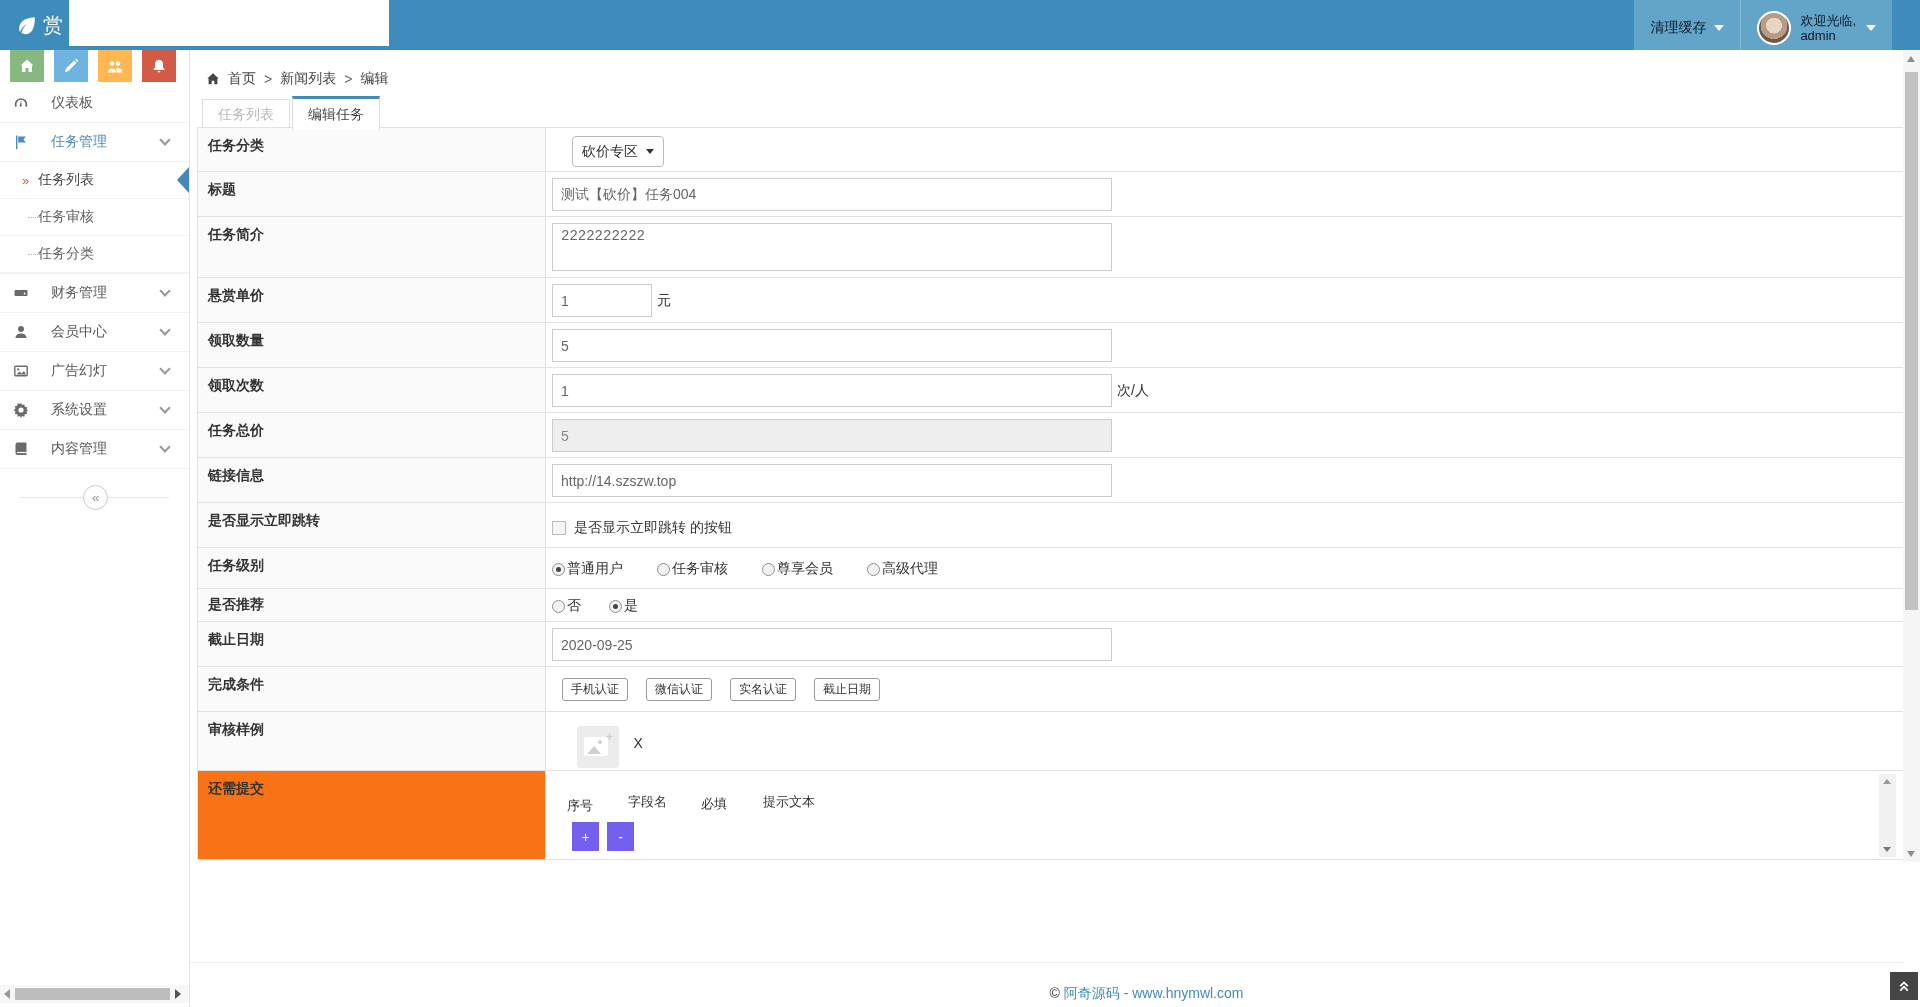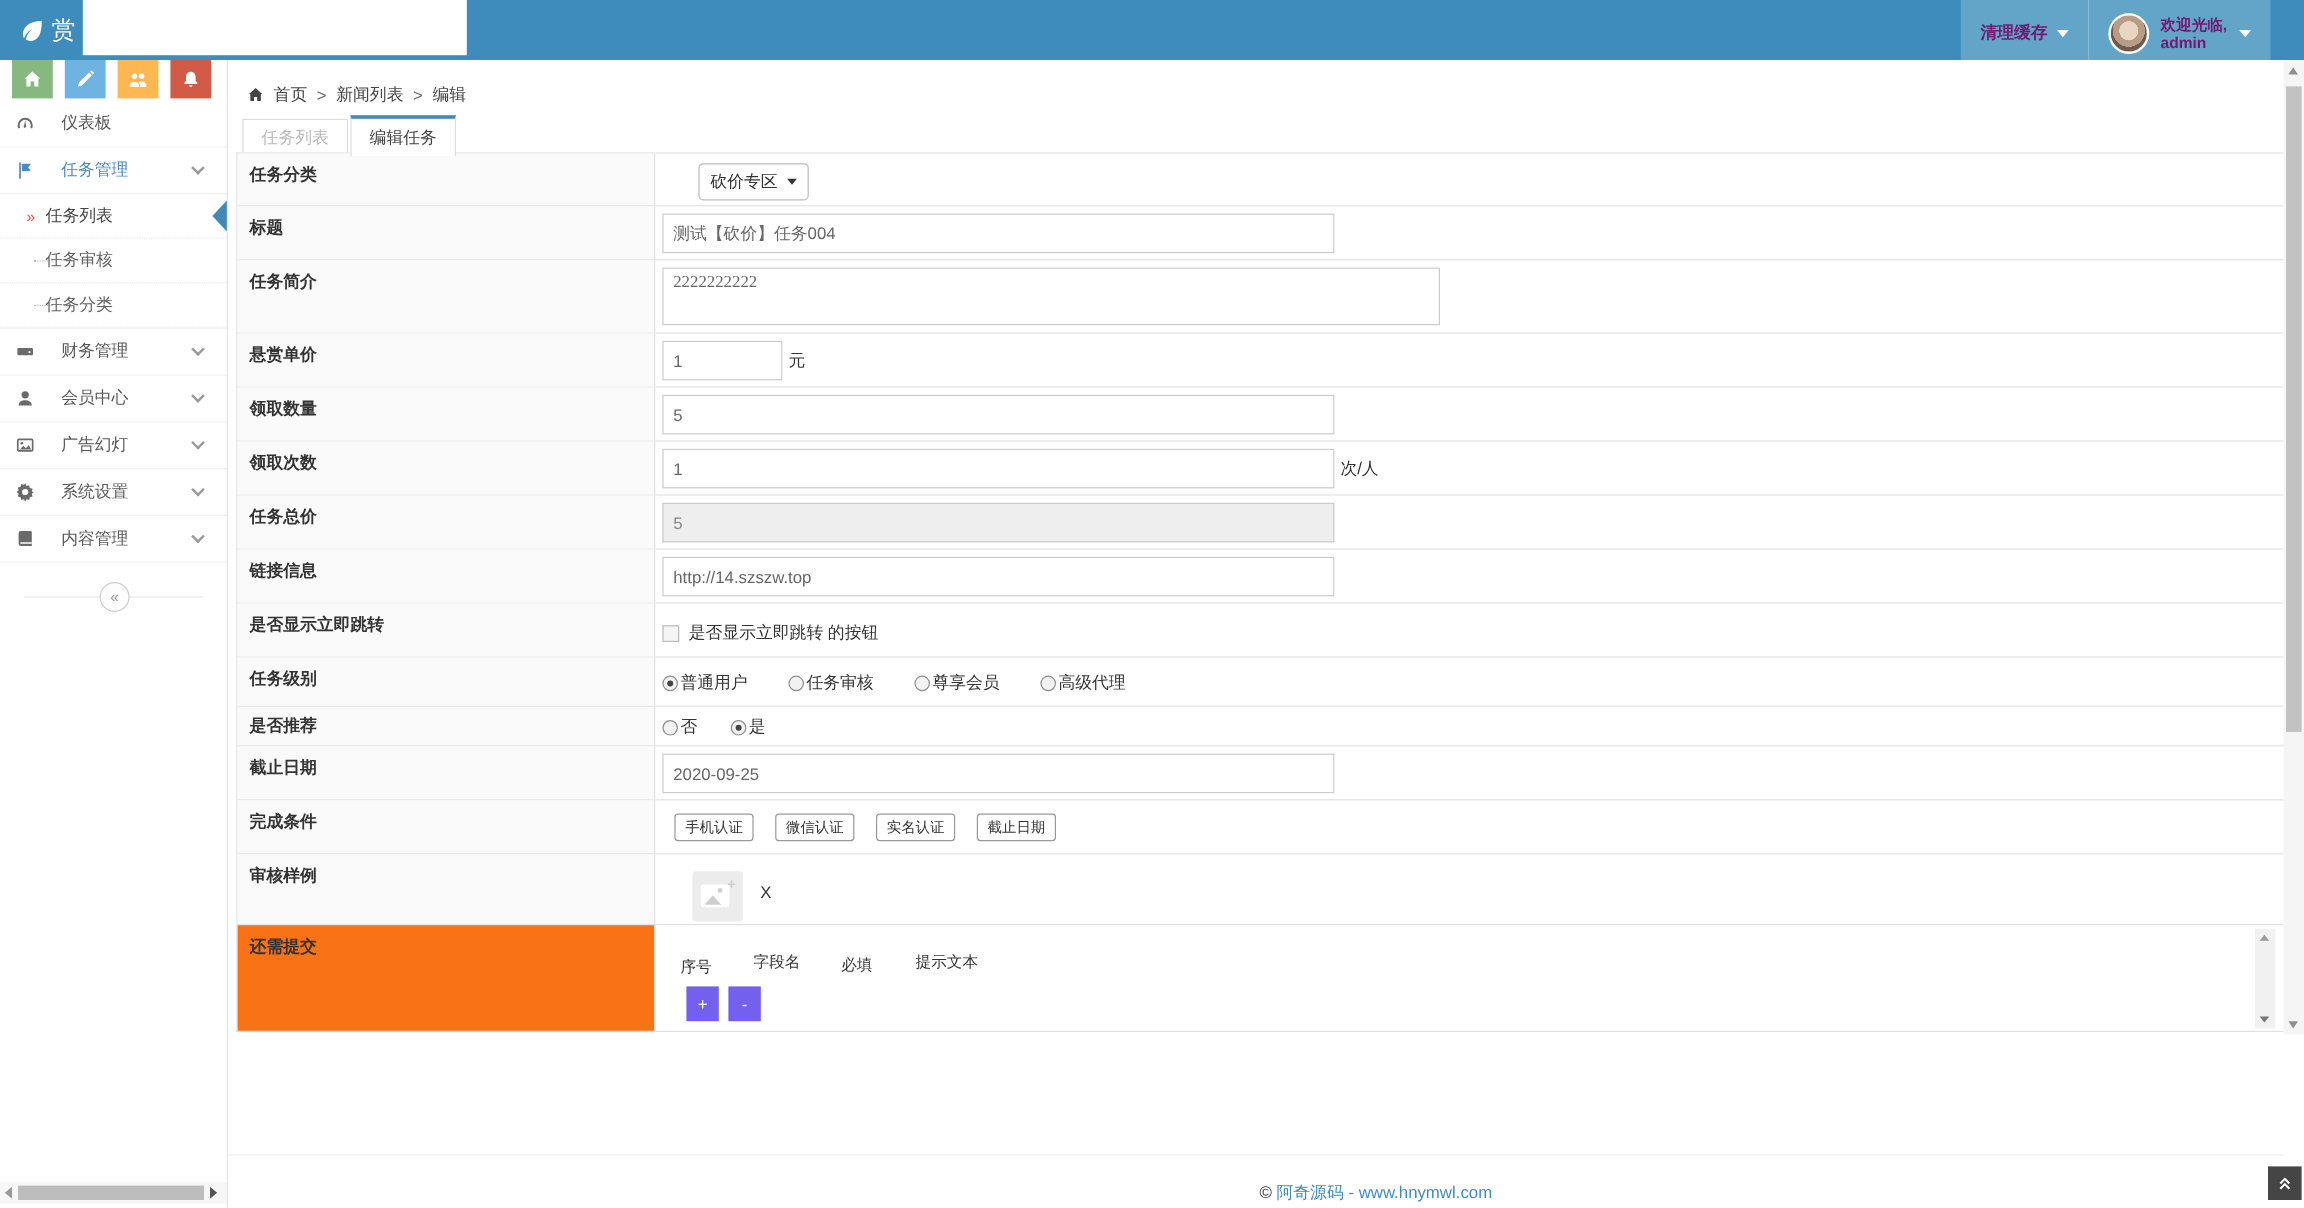--- a/index.html
+++ b/index.html
@@ -6,21 +6,21 @@
   html,body { width:1920px; height:1007px; overflow:hidden; background:#fff;
     font-family:"Liberation Sans","DejaVu Sans",sans-serif; }
   #app { position:relative; width:1920px; height:1007px; background:#fff; }
 
   
   .header { position:absolute; left:0; top:0; width:1920px; height:50px; background:#3e8cbb; }
   .logo { position:absolute; left:16px; top:12px; display:flex; align-items:center; gap:7px; color:#fff; }
   .logo-text { font-size:20px; }
   .logo svg { width:20px; height:20px; fill:#fff; }
   .header-overlay-panel { position:absolute; left:69px; top:0; width:320px; height:46px; background:#fff; }
-  .hdr-right { position:absolute; right:28px; top:0; height:56px; display:flex; background:#62a5c9; color:#701a75;font-weight:bold; }
+  .hdr-right { position:absolute; right:28px; top:0; height:56px; display:flex; background:#62a5c9; color:#0f172a; }
   .hdr-item { display:flex; align-items:center; padding:0 16px; cursor:pointer; }
   .hdr-divider { width:1px; background:#8abbd6; }
   .cache-label { font-size:14px; margin-right:8px; }
   .caret-down { width:0; height:0; border-left:5px solid transparent; border-right:5px solid transparent; border-top:6px solid #fff; display:inline-block; }
   .avatar { width:34px; height:34px; border-radius:50%; border:2px solid #fff; margin-right:9px;
     background:radial-gradient(circle at 50% 42%, #e9d6c2 0 34%, #b79d86 35% 58%, #6e594a 59% 100%); }
   .welcome { font-size:13px; line-height:15px; margin-right:10px; }
 
   
   .sidebar { position:absolute; left:0; top:50px; width:190px; height:957px; background:#fff; border-right:1px solid #e3e3e3; }
@@ -68,23 +68,23 @@
   .tab.active { height:34px; border-left:1px solid #ddd; border-right:1px solid #ddd; border-top:3px solid #4489b9; color:#444; position:relative; z-index:2; margin-left:2px; }
 
   .ftable { position:absolute; left:7px; top:77px; width:1706px; border:1px solid #e2e2e2; border-right:none; background:#fff; }
   .trow { display:flex; border-bottom:1px solid #e2e2e2; }
   .trow:last-child { border-bottom:none; }
   .tlabel { width:348px; border-right:1px solid #e2e2e2; background:#fafafa; font-size:14px; font-weight:bold; color:#333; padding:9px 0 0 10px; }
   .tfield { flex:1; position:relative; padding:6px 0 0 6px; }
   .inp { width:560px; height:33px; border:1px solid #ccc; font-size:14px; color:#666; padding:0 8px; background:#fff; font-family:inherit; }
   .inp.small { width:100px; }
   .inp:disabled { background:#eee; color:#888; }
-  .ta { width:648px; height:48px; border:1px solid #ccc; font-size:14px; color:#666; padding:4px 8px; resize:none; font-family:Liberation Serif, serif; }
+  .ta { width:560px; height:48px; border:1px solid #ccc; font-size:14px; color:#666; padding:4px 8px; resize:none; font-family:Liberation Mono, monospace; }
   .suffix { font-size:14px; color:#333; margin-left:5px; }
-  .sel { margin-left:30px; margin-top:2px; width:92px; height:31px; border:1px solid #bbb; border-radius:4px; background:#fff;
+  .sel { margin-left:20px; margin-top:2px; width:92px; height:31px; border:1px solid #bbb; border-radius:4px; background:#fff;
     display:flex; align-items:center; justify-content:space-between; padding:0 9px; font-size:14px; color:#333; cursor:pointer; }
   .sel .caret { width:0; height:0; border-left:4px solid transparent; border-right:4px solid transparent; border-top:5px solid #333; }
   .fieldline { display:flex; align-items:center; }
   .cbx { width:14px; height:14px; border:1px solid #bbb; background:#f5f5f5; display:inline-block; margin-right:8px; cursor:pointer; }
   .cbx-label { font-size:14px; color:#333; }
   .radio-group { display:flex; align-items:center; margin-top:6px; }
   .radio-opt { display:flex; align-items:center; margin-right:34px; cursor:pointer; }
   .rdo { width:13px; height:13px; border:1px solid #8e8e8e; border-radius:50%; background:#f2f2f2; margin-right:2px; position:relative; }
   .rdo.checked::after { content:""; position:absolute; left:3px; top:3px; width:5px; height:5px; border-radius:50%; background:#444; }
   .radio-opt .opt-label { font-size:14px; color:#333; }

